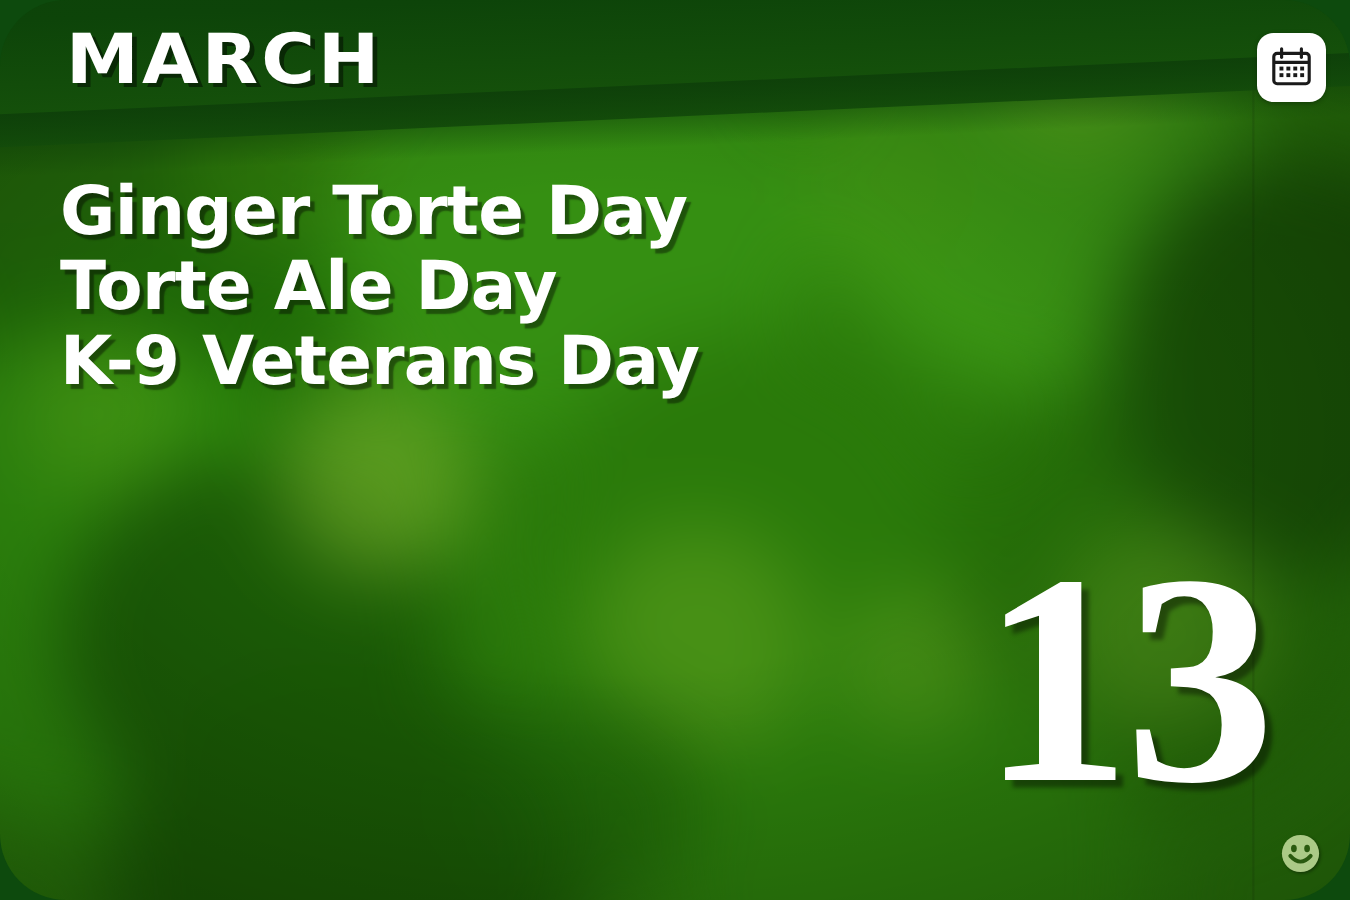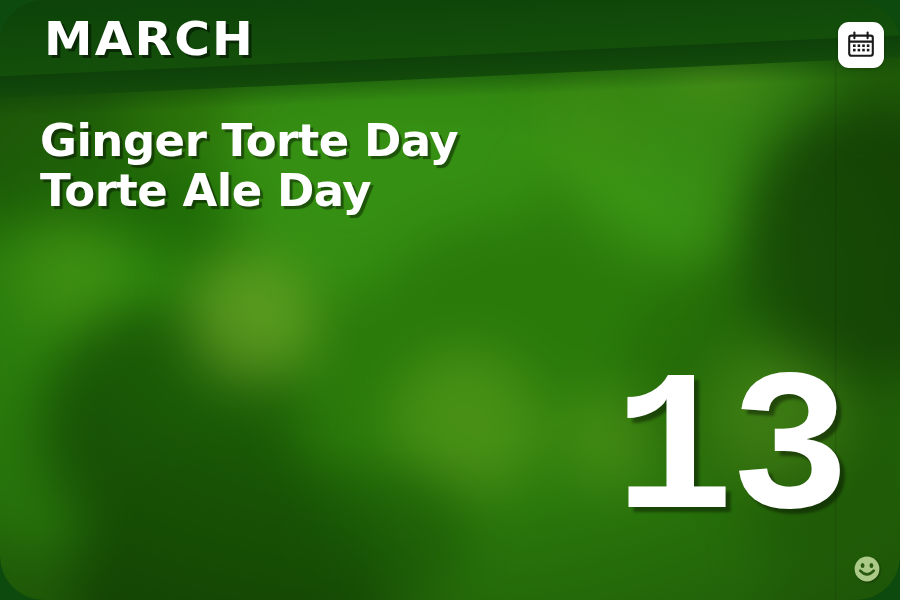--- a/index.html
+++ b/index.html
@@ -111,21 +111,21 @@
     color: #ffffff;
     text-shadow: 3px 3px 1px rgba(0,0,0,0.42);
     white-space: nowrap;
     letter-spacing: -0.5px;
   }
 
   .daynum {
     position: absolute;
     right: 54px;
     bottom: 62px;
-    font-family: Liberation Mono, monospace;
+    font-family: Liberation Serif, serif;
     font-weight: 700;
     font-size: 200px;
     line-height: 0.84;
     color: #ffffff;
     text-shadow: 5px 5px 3px rgba(0,0,0,0.40);
     letter-spacing: -4px;
   }
 
   
   .cal-icon {
@@ -190,20 +190,21 @@
     <div class="vignette"></div>
 
     <div class="top-band"></div>
     <div class="top-band-fade"></div>
 
     <div class="month">MARCH</div>
 
     <div class="days">
       <div class="day-line">Ginger Torte Day</div>
       <div class="day-line">Torte Ale Day</div>
+      <div class="day-line">K-9 Veterans Day</div>
     </div>
 
     <div class="daynum">13</div>
 
     <div class="cal-icon">
       <svg width="30" height="30" viewBox="0 0 30 30" aria-hidden="true">
         <rect x="3.2" y="5.6" width="23.6" height="20.2" rx="2.2" fill="none" stroke="#1a1a1a" stroke-width="2.1"></rect>
         <line x1="8.4" y1="2.6" x2="8.4" y2="8.2" stroke="#1a1a1a" stroke-width="2.1" stroke-linecap="round"></line>
         <line x1="21.6" y1="2.6" x2="21.6" y2="8.2" stroke="#1a1a1a" stroke-width="2.1" stroke-linecap="round"></line>
         <line x1="3.2" y1="11.6" x2="26.8" y2="11.6" stroke="#1a1a1a" stroke-width="2.1"></line>

